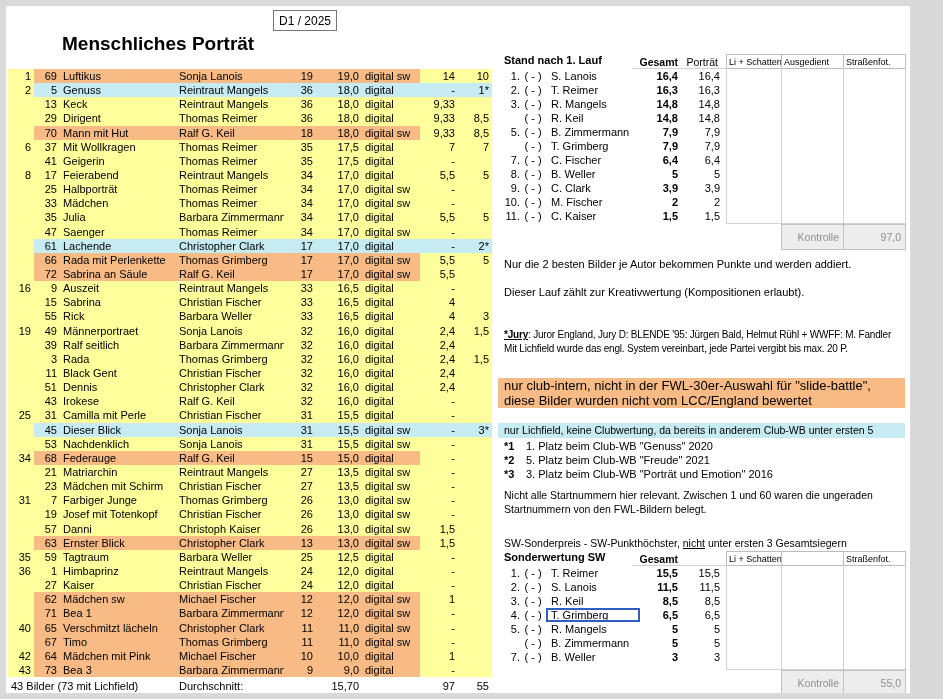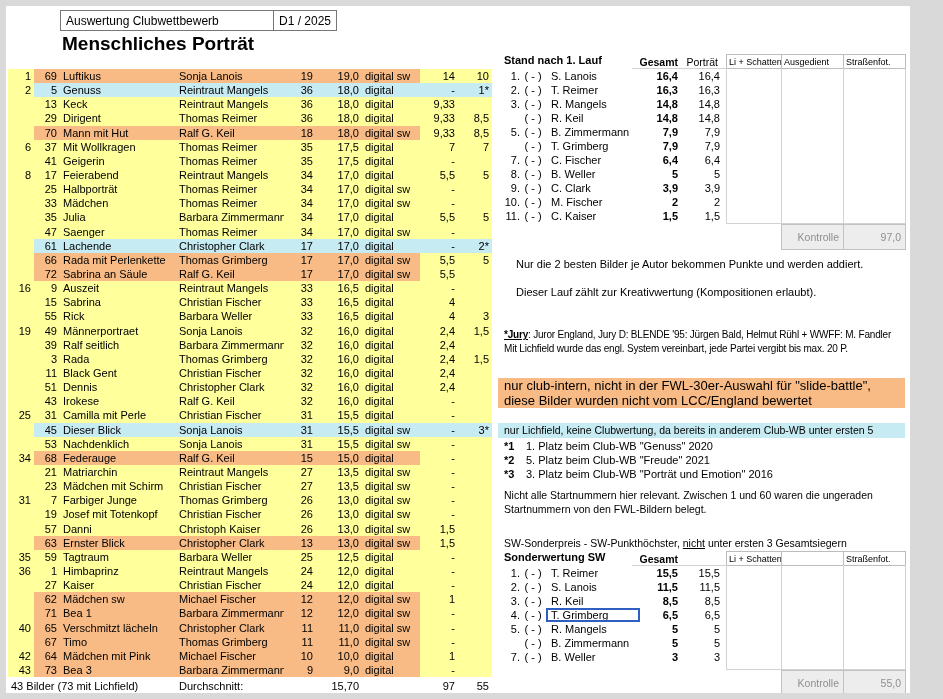--- a/index.html
+++ b/index.html
@@ -39,40 +39,39 @@
 #st-body{position:absolute;left:492px;top:63px;display:flex;flex-direction:column}
 #sw-body{position:absolute;left:492px;top:560px;display:flex;flex-direction:column}
 .srow{height:14px;display:flex;align-items:center;font-size:11px}
 .sc{display:flex;align-items:center;white-space:nowrap;overflow:hidden;height:100%}
 .s-rank{width:22px;justify-content:flex-end}
 .s-paren{width:26px;justify-content:center}
 .s-name{width:94px;padding-left:5px}
 .s-gesamt{width:38px;justify-content:flex-end;font-weight:700}
 .s-port{width:42px;justify-content:flex-end}
 .s-name.selected{outline:2px solid var(--sel);outline-offset:-2px}
-.note{position:absolute;left:510px;font-size:11px;white-space:nowrap}
+.note{position:absolute;left:498px;font-size:11px;white-space:nowrap}
 #note1{top:252px}
 #note2{top:280px}
 #jury-note{position:absolute;left:498px;top:322px;font-size:10px;letter-spacing:-0.2px;line-height:14px;white-space:nowrap}
 #orange-note{position:absolute;left:492px;top:372px;width:407px;height:30px;background:var(--orange);font-size:13px;line-height:15px;padding-left:6px;white-space:nowrap}
 #cyan-note{position:absolute;left:492px;top:417px;width:407px;height:15px;background:var(--cyan);font-size:10.5px;line-height:15px;padding-left:6px;white-space:nowrap}
 .star-line{position:absolute;left:498px;font-size:11px;white-space:nowrap}
 .star{display:inline-block;width:22px;font-weight:700}
 #start-note{position:absolute;left:498px;top:482px;font-size:10.5px;line-height:14px;white-space:nowrap}
 #sw-title{position:absolute;left:498px;top:531px;font-size:10.5px;white-space:nowrap}
 .u{text-decoration:underline}
 #sw-label{position:absolute;left:498px;top:545px;font-size:11px;font-weight:700;white-space:nowrap}
 .swh{top:545px}
 </style>
 </head>
 <body>
 
 <div id="sheet">
 
-  <div class="cellbox" id="hdr-c1">Auswertung Clubwettbewerb</div>
   <div class="cellbox" id="hdr-c2">D1 / 2025</div>
   <div class="abs" id="page-title">Menschliches Porträt</div>
 
   <div class="abs" id="mt-header">
     <span class="c c-platz">Platz</span>
     <span class="c c-nr">Nr</span>
     <span class="c c-titel">Titel</span>
     <span class="c c-autor">Autor</span>
     <span class="c c-jury">Jury*</span>
     <span class="c c-avg">Durchschn.</span>

